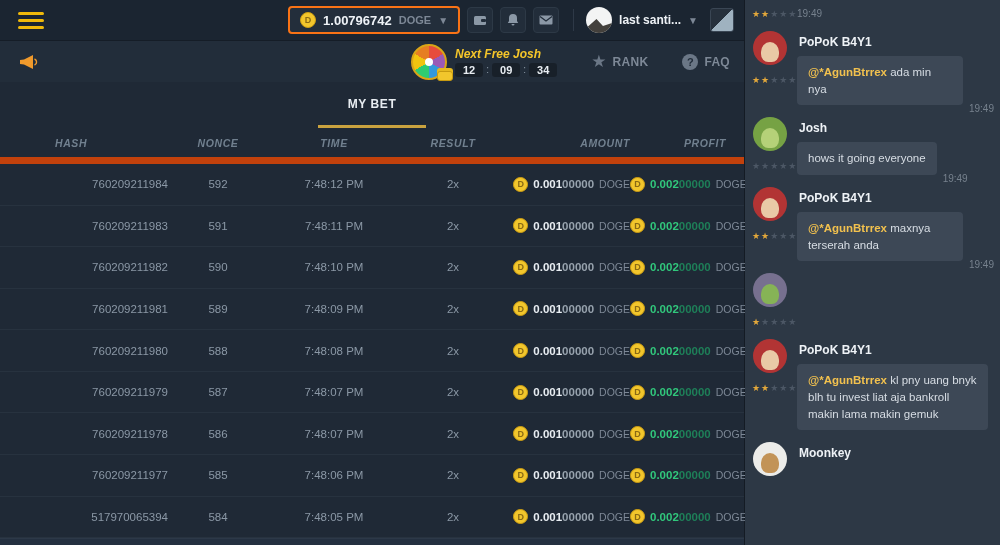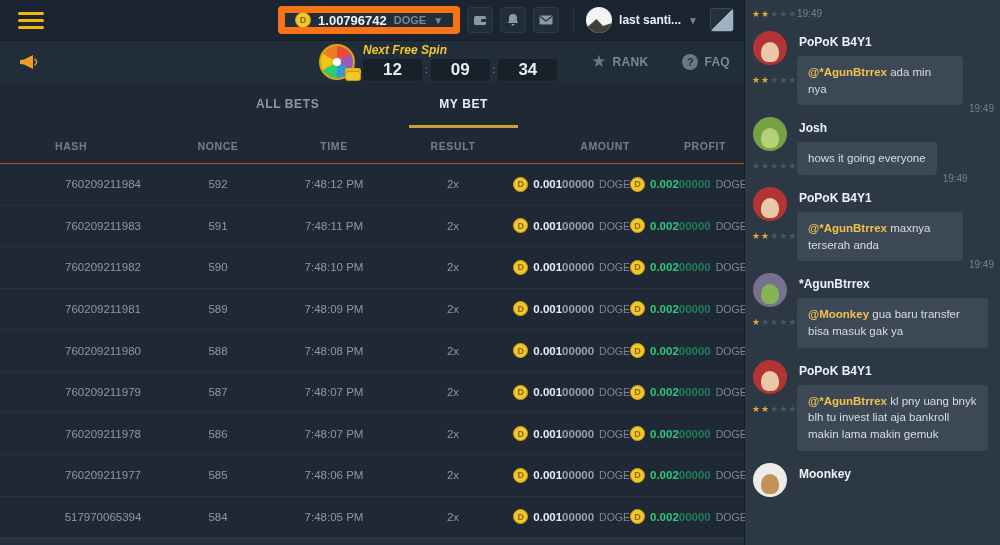--- a/index.html
+++ b/index.html
@@ -8,21 +8,21 @@
   .app { width:1000px; height:545px; display:flex; }
 
   
   .left { width:745px; display:flex; flex-direction:column; background:#1f2936; border-right:1px solid #141b24; }
 
   
   .topbar { height:40px; background:#1b2531; display:flex; align-items:center; padding:0 10px; flex:0 0 auto; }
   .hamburger { width:26px; display:flex; flex-direction:column; gap:4px; margin-left:8px; cursor:pointer; }
   .hamburger span { height:3px; border-radius:2px; background:#f0b90b; }
   .topbar-spacer { flex:1; }
-  .balance-box { display:flex; align-items:center; gap:7px; background:#232e3b; border:7px solid #f97316;
+  .balance-box { display:flex; align-items:center; gap:7px; background:#232e3b; border:2px solid #f97316;
     border-radius:4px; height:28px; padding:0 10px; }
   .coin { width:16px; height:16px; border-radius:50%; background:#f2c62c; border:1px solid #cf9f12;
     display:inline-flex; align-items:center; justify-content:center; flex:0 0 auto; }
   .coin::after { content:"D"; font-size:9px; font-weight:bold; color:#8a6a14; }
   .balance-value { color:#eef2f6; font-size:13px; font-weight:bold; }
   .balance-cur { color:#7d8896; font-size:11px; font-weight:bold; }
   .caret { color:#7d8896; font-size:10px; }
   .iconbtn { width:26px; height:26px; border-radius:4px; background:#222d3a; border:1px solid #2d3946;
     display:flex; align-items:center; justify-content:center; margin-left:7px; cursor:pointer; }
   .vdivider { width:1px; height:22px; background:#2e3947; margin:0 12px 0 14px; }
@@ -42,46 +42,46 @@
   .spin-area { margin-left:auto; display:flex; align-items:center; gap:8px; cursor:pointer; }
   .wheel { width:36px; height:36px; border-radius:50%; border:2px solid #d9a517; position:relative; flex:0 0 auto;
     background:conic-gradient(#e74c3c 0 60deg,#9b59b6 60deg 120deg,#3498db 120deg 180deg,#2ecc71 180deg 240deg,#f1c40f 240deg 300deg,#e67e22 300deg 360deg); }
   .wheel::after { content:""; position:absolute; left:50%; top:50%; width:8px; height:8px; margin:-4px 0 0 -4px;
     border-radius:50%; background:#fff; }
   .wheel .coins { position:absolute; right:-8px; bottom:-3px; width:16px; height:10px; background:#f2c62c;
     border-radius:3px; border:1px solid #c79a10; box-shadow:0 -3px 0 #e6b91f; }
   .spin-info { display:flex; flex-direction:column; gap:2px; }
   .spin-label { color:#f5c62a; font-size:12px; font-weight:bold; font-style:italic; }
   .timer { display:flex; align-items:center; gap:3px; }
-  .timer .tbox { background:rgba(0,0,0,.28); border-radius:3px; padding:1px 20px; color:#e8edf2; font-size:17px; font-weight:bold; }
+  .timer .tbox { background:rgba(0,0,0,.28); border-radius:3px; padding:1px 8px; color:#e8edf2; font-size:11px; font-weight:bold; }
   .timer .tsep { color:#8b98a6; font-size:10px; }
   .rank-area,.faq-area { display:flex; align-items:center; gap:6px; margin-left:34px; cursor:pointer; }
   .rank-star { color:#6b7786; font-size:17px; line-height:1; }
   .rank-label,.faq-label { color:#7d8896; font-size:12px; font-weight:bold; letter-spacing:.3px; }
   .faq-q { width:16px; height:16px; border-radius:50%; background:#6b7786; color:#222d3a; font-size:11px;
     font-weight:bold; display:flex; align-items:center; justify-content:center; }
 
   
   .content { flex:1; display:flex; flex-direction:column; background:#1f2936; }
   .tabs { height:46px; display:flex; justify-content:center; gap:60px; align-items:stretch; flex:0 0 auto; }
   .tab { display:flex; align-items:center; padding:0 30px; font-size:12px; font-weight:bold; letter-spacing:.6px;
     color:#8b98a6; cursor:pointer; border-bottom:3px solid transparent; }
   .tab.active { color:#e8edf2; border-bottom-color:#c9a23f; }
 
   
   .grid-cols { display:grid; grid-template-columns:168px 100px 132px 106px 124px 1fr; align-items:center;
     padding-right:18px; }
-  .thead { height:36px; flex:0 0 auto; border-bottom:1px solid #c2410c; }
+  .thead { height:36px; flex:0 0 auto; border-bottom:7px solid #c2410c;font-style:italic; }
   .th { color:#71808f; font-size:10.5px; font-weight:bold; letter-spacing:.6px; text-align:center; }
   .th.hash-h { text-align:left; padding-left:55px; }
   .th.right { text-align:right; }
   .rows { flex:1; display:flex; flex-direction:column; }
   .trow { flex:1; border-bottom:1px solid #27323f; cursor:pointer; }
   .td { color:#8b98a6; font-size:11.5px; text-align:center; }
-  .td.hash { text-align:center; padding-left:38px; }
+  .td.hash { text-align:right; padding-left:38px; }
   .td.money { display:flex; align-items:center; justify-content:flex-end; gap:5px; }
   .amt-main { color:#e8edf2; font-weight:bold; }
   .amt-zeros { color:#97a2ad; font-weight:bold; }
   .pf-main { color:#31c77c; font-weight:bold; }
   .pf-zeros { color:#1e7f58; font-weight:bold; }
   .cur { color:#7d8896; font-size:10.5px; }
   .td .coin { width:15px; height:15px; }
   .bottom-strip { height:7px; background:#243040; border-top:1px solid #2c3848; flex:0 0 auto; }
 
   
@@ -162,21 +162,21 @@
     <div class="welcome">
       <svg width="22" height="18" viewBox="0 0 22 18">
         <path d="M2 7v4l4 .6 9 4.4V2L6 6.4z" fill="#f09a2c"></path>
         <path d="M16.5 6a3.2 3.2 0 0 1 0 6" stroke="#f09a2c" stroke-width="1.4" fill="none"></path>
       </svg>
       <div class="spin-area">
         <div class="wheel">
             <span class="coins"></span>
           </div>
         <div class="spin-info">
-          <span class="spin-label">Next Free Spin</span>
+          <span class="spin-label">Next Free Josh</span>
           <div class="timer">
             <span class="tbox">12</span>
             <span class="tsep">:</span>
             <span class="tbox">09</span>
             <span class="tsep">:</span>
             <span class="tbox">34</span>
           </div>
         </div>
       </div>
       <div class="rank-area">
@@ -184,21 +184,20 @@
         <span class="rank-label">RANK</span>
       </div>
       <div class="faq-area">
         <span class="faq-q">?</span>
         <span class="faq-label">FAQ</span>
       </div>
     </div>
 
     <div class="content">
       <div class="tabs">
-        <div class="tab">ALL BETS</div>
         <div class="tab active">MY BET</div>
       </div>
 
       <div class="grid-cols thead">
         <div class="th hash-h">HASH</div>
         <div class="th">NONCE</div>
         <div class="th">TIME</div>
         <div class="th">RESULT</div>
         <div class="th right">AMOUNT</div>
         <div class="th right">PROFIT</div>
@@ -434,30 +433,20 @@
         </div>
       </div>
 
       <div class="msg">
         <div class="msg-left">
           <div class="avatar" style="background:#77708f">
               <i style="background:#86b356"></i>
             </div>
           <div class="stars"><span class="stars-gold">★</span><span class="stars-dim">★★★★</span></div>
         </div>
-        <div class="msg-main">
-          <div class="msg-user">*AgunBtrrex</div>
-          <div class="bubble-row">
-            <div class="bubble">
-              <span class="mention">@Moonkey</span>
-              <span>gua baru transfer bisa masuk gak ya</span>
-            </div>
-            <span class="msg-time"></span>
-          </div>
-        </div>
       </div>
 
       <div class="msg">
         <div class="msg-left">
           <div class="avatar" style="background:#b23434">
               <i style="background:#e9c9a6"></i>
             </div>
           <div class="stars"><span class="stars-gold">★★</span><span class="stars-dim">★★★</span></div>
         </div>
         <div class="msg-main">

